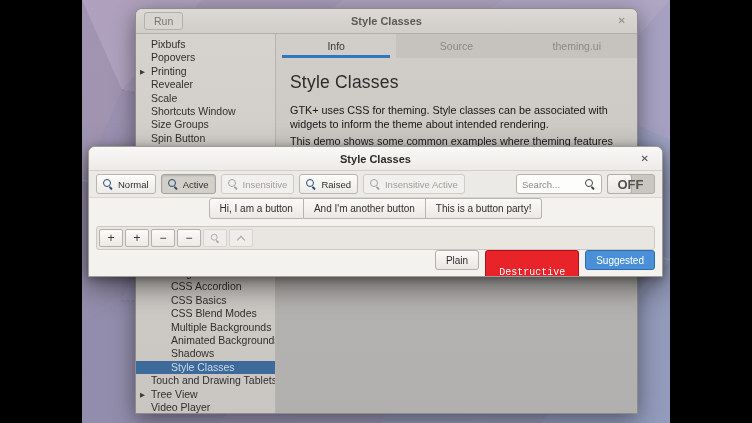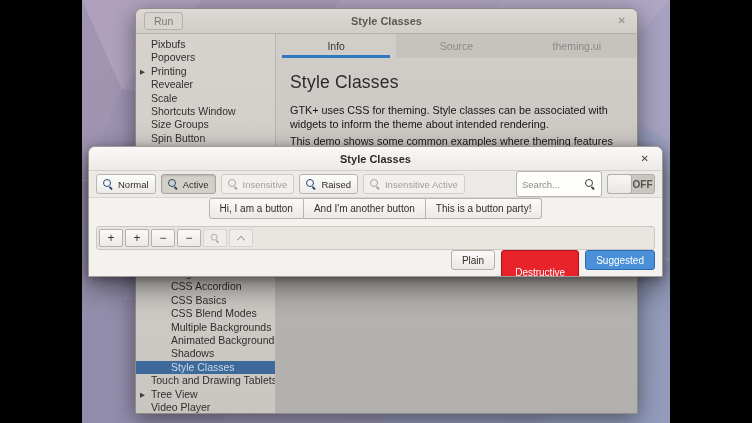--- a/index.html
+++ b/index.html
@@ -109,39 +109,39 @@
     background:currentColor; transform:rotate(45deg); transform-origin:0 0; border-radius:1px;
   }
   .ic-chevron-up {
     display:inline-block; width:6px; height:6px; margin-top:3px;
     border-left:1.6px solid currentColor; border-top:1.6px solid currentColor;
     transform:rotate(45deg);
   }
   .glyph { font-size:12px; line-height:1; color:inherit; }
 
   .search {
-    margin-left:auto; flex:0 0 86px; height:26px; display:flex; align-items:center;
+    margin-left:auto; flex:0 0 86px; height:20px; display:flex; align-items:center;
     background:#fdfdfc; border:1px solid #b9b4ae; border-radius:3px; padding:0 5px; gap:3px;
   }
   .search input {
     border:none; outline:none; background:transparent; width:100%;
     font-size:9.5px; color:#44403b; font-family:inherit;
   }
   .search input::placeholder { color:#8e8984; }
   .search .ic { color:#45413c; }
 
   .switch { flex:0 0 48px; height:20px; position:relative; border:1px solid #b2ada7; border-radius:3px; background:#c9c5c0; }
   .knob {
     position:absolute; left:-1px; top:-1px; width:25px; height:20px;
     background:linear-gradient(#f8f7f6,#e9e7e4); border:1px solid #b2ada7; border-radius:3px;
   }
   .sw-label {
-    position:absolute; right:0; top:0; width:23px; height:18px;
+    position:absolute; right:12px; top:0; width:23px; height:18px;
     display:flex; align-items:center; justify-content:center;
-    font-size:10px; font-weight:bold; color:#55504a;
+    font-size:13px; font-weight:bold; color:#55504a;
   }
 
   .linked-row { flex:0 0 27px; display:flex; align-items:flex-start; justify-content:center; }
   .linked { display:flex; }
   .linked button {
     height:21px; padding:0 10px; font-size:10px; font-family:inherit; color:#312e2a;
     background:linear-gradient(#fbfaf9,#ebe9e6); border:1px solid #b9b4ae; border-left-width:0;
   }
   .linked button:first-child { border-left-width:1px; border-radius:3px 0 0 3px; }
   .linked button:last-child { border-radius:0 3px 3px 0; }
@@ -154,21 +154,21 @@
     width:24px; height:18px; display:flex; align-items:center; justify-content:center;
     border-radius:2px; font-family:inherit; color:#39352f;
     background:linear-gradient(#fbfaf9,#eceae7); border:1px solid #b5b0aa;
   }
   .it-btn.disabled { background:#efedeb; border-color:#d7d3ce; color:#a6a19b; }
   .it-btn .ic-mag { transform:scale(.85); }
 
   .actions { margin-top:auto; display:flex; justify-content:flex-end; gap:6px; padding:0 7px 6px; }
   .act { height:20px; padding:0 10px; font-size:10px; font-family:inherit; border-radius:3px; }
   .act.plain { background:linear-gradient(#fbfaf9,#e9e7e4); border:1px solid #b5b0aa; color:#312e2a; }
-  .act.destructive { background:#e8232a; border:1px solid #a81318; color:#fff; padding:16px 13px; }
+  .act.destructive { background:#e8232a; border:1px solid #a81318; color:#fff; padding:16px 13px;font-family:Liberation Mono, monospace; }
   .act.suggested { background:#4a90d9; border:1px solid #2f6bb3; color:#fff; }
 </style>
 </head>
 <body>
 
 <div id="screen">
 
   <svg class="wallpaper" viewBox="0 0 588 423" preserveAspectRatio="none">
     <defs>
       <linearGradient id="wg" x1="0" y1="0" x2="1" y2="1">

